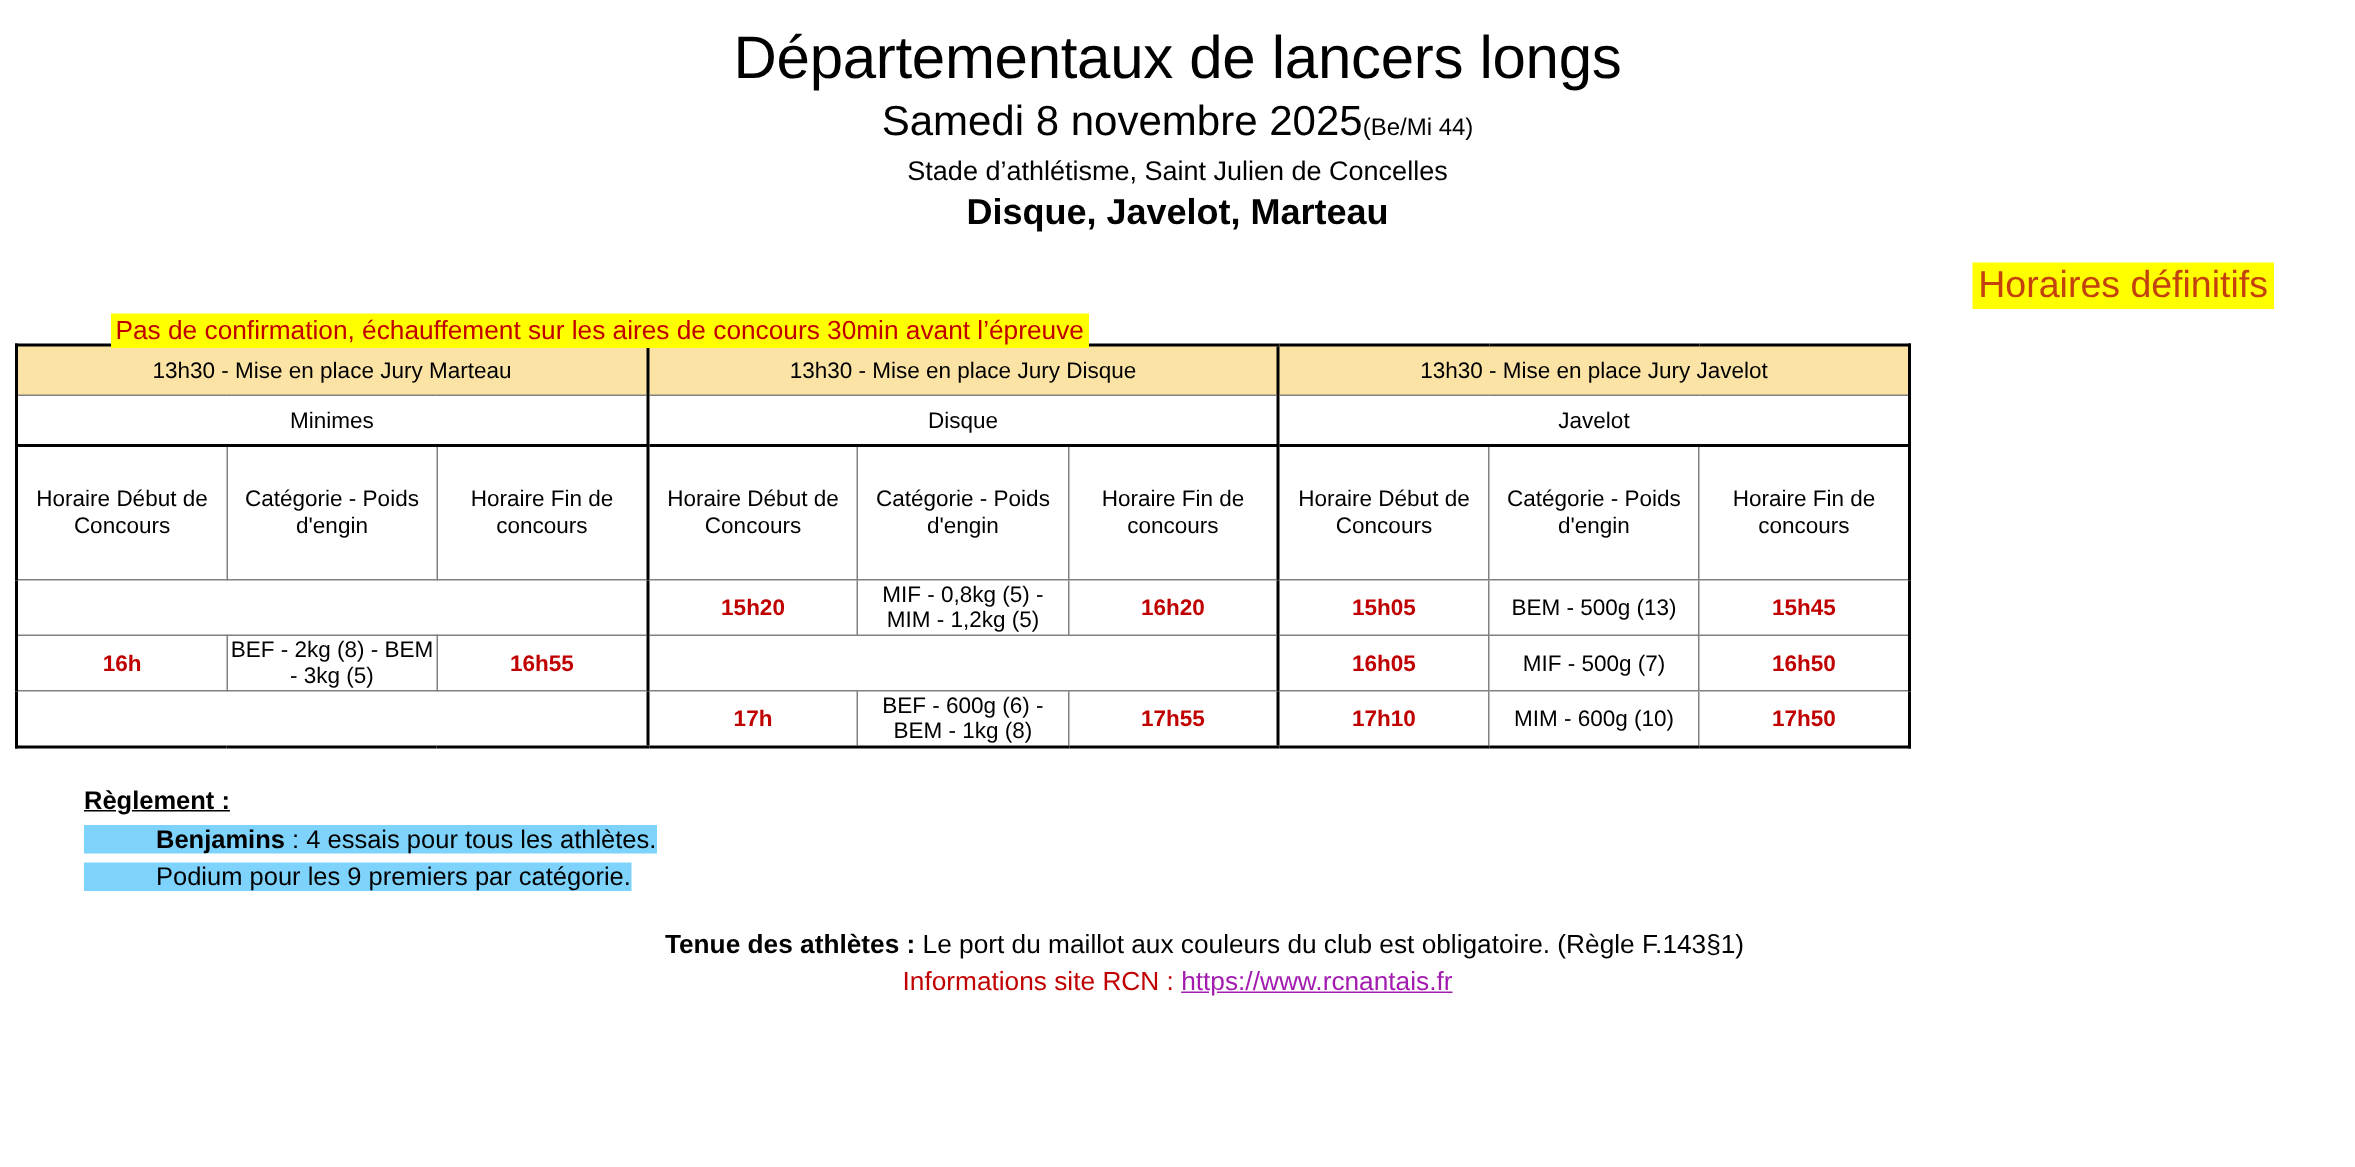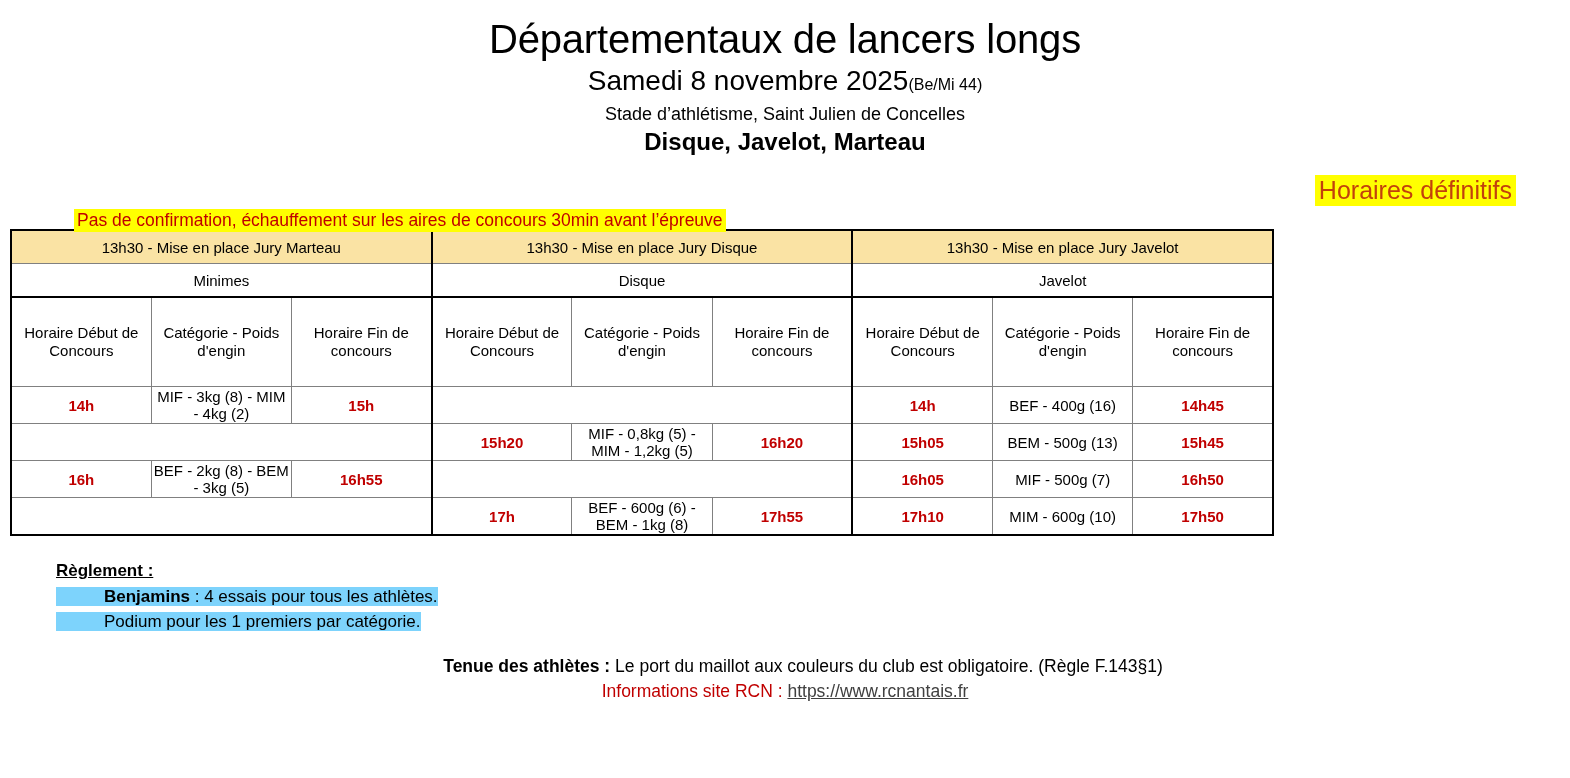--- a/index.html
+++ b/index.html
@@ -157,21 +157,21 @@
     padding-left: 36px;
   }
   .tenue .lbl { font-weight: bold; }
   .rcn {
     text-align: center;
     font-size: 17.5px;
     color: #C00000;
     line-height: 1.45;
   }
   .rcn a, .rcn .url {
-    color: #404040;
+    color: #a21caf;
     text-decoration: underline;
   }
 </style>
 </head>
 <body>
 
 <div class="header">
   <div class="title-main">Départementaux de lancers longs</div>
   <div class="title-date-line">
     <span class="title-date">Samedi 8 novembre 2025</span><span class="title-date-suffix">(Be/Mi 44)</span>
@@ -208,31 +208,20 @@
 
         <td class="colhead grp-left" style="width:122px">Horaire Début de Concours</td>
         <td class="colhead" style="width:286px">Catégorie - Poids d'engin</td>
         <td class="colhead" style="width:122px">Horaire Fin de concours</td>
 
         <td class="colhead grp-left" style="width:122px">Horaire Début de Concours</td>
         <td class="colhead" style="width:246px">Catégorie - Poids d'engin</td>
         <td class="colhead grp-right" style="width:122px">Horaire Fin de concours</td>
       </tr>
 
-      <tr>
-        <td class="data time grp-left">14h</td>
-        <td class="data cat">MIF - 3kg (8) -  MIM - 4kg (2)</td>
-        <td class="data time">15h</td>
-
-        <td class="blank grp-left" colspan="3"></td>
-
-        <td class="data time grp-left">14h</td>
-        <td class="data cat">BEF - 400g (16)</td>
-        <td class="data time grp-right">14h45</td>
-      </tr>
 
       <tr>
         <td class="blank grp-left" colspan="3"></td>
 
         <td class="data time grp-left">15h20</td>
         <td class="data cat">MIF - 0,8kg (5) -  MIM - 1,2kg (5)</td>
         <td class="data time">16h20</td>
 
         <td class="data time grp-left">15h05</td>
         <td class="data cat">BEM - 500g (13)</td>
@@ -267,21 +256,21 @@
 </div>
 
 <div class="rules">
   <div class="rules-line">
     <span class="rule-title">Règlement :</span>
   </div>
   <div class="rules-line">
     <span class="hl"><span class="cat-bold">Benjamins</span><span> : 4 essais pour tous les athlètes.</span></span>
   </div>
   <div class="rules-line">
-    <span class="hl">Podium pour les 1 premiers par catégorie.</span>
+    <span class="hl">Podium pour les 9 premiers par catégorie.</span>
   </div>
 </div>
 
 <div class="tenue">
   <span class="lbl">Tenue des athlètes :</span><span> Le port du maillot aux couleurs du club est obligatoire. (Règle F.143§1)</span>
 </div>
 <div class="rcn">
   <span>Informations site RCN : </span><span class="url">https://www.rcnantais.fr</span>
 </div>
 

